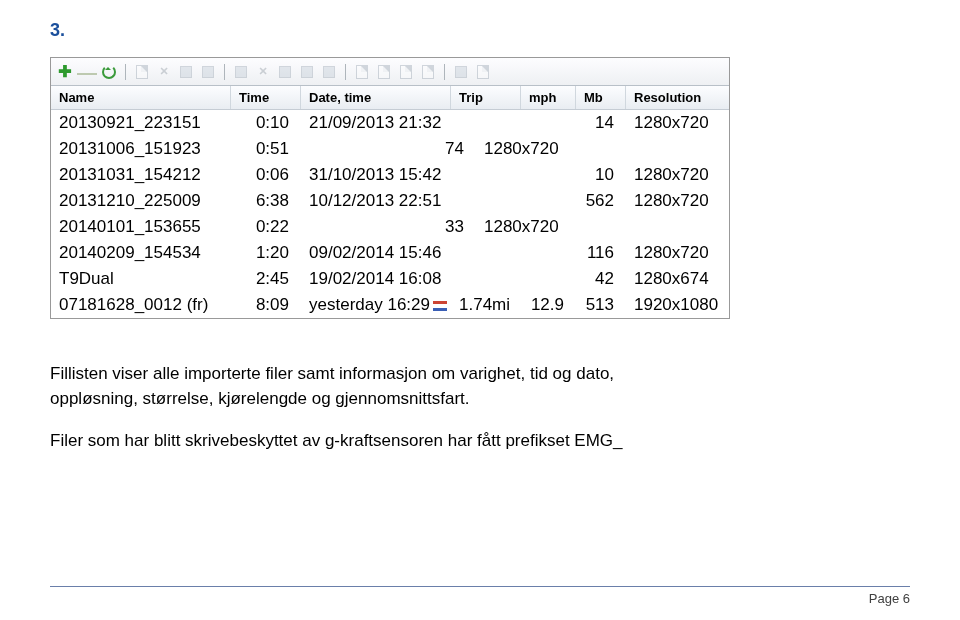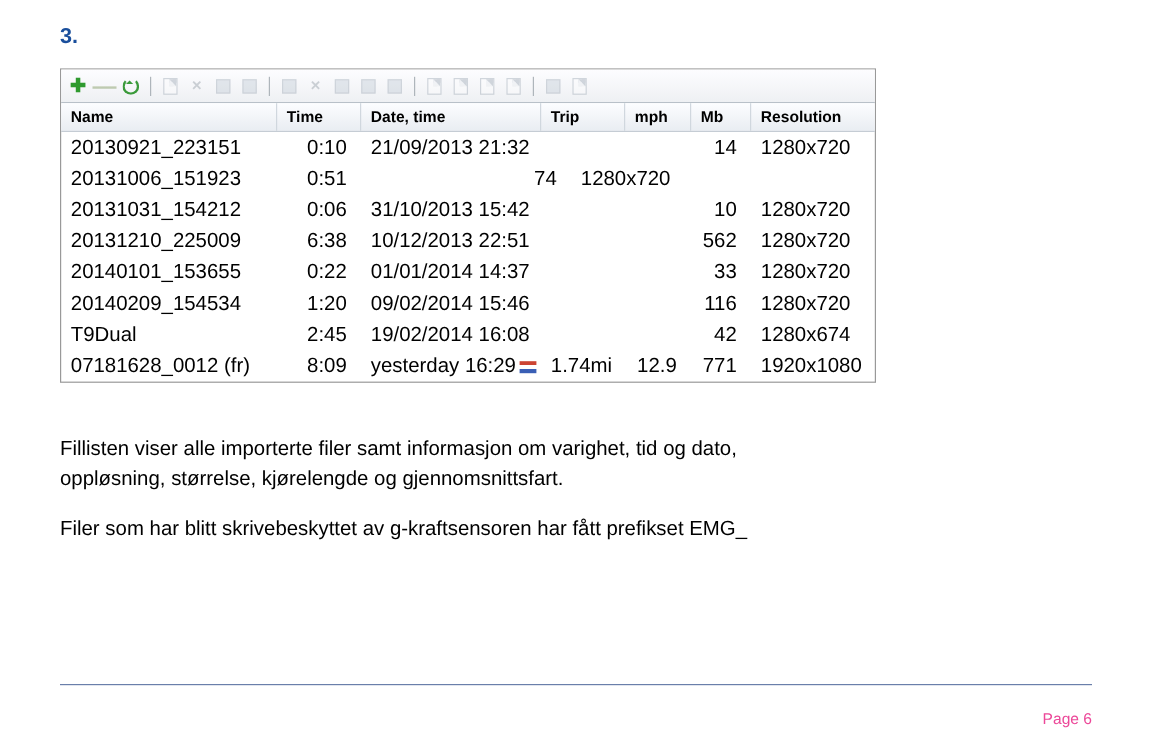--- a/index.html
+++ b/index.html
@@ -110,22 +110,22 @@
   }
   .body-text p { margin: 0 0 18px 0; }
   .footer {
     position: fixed;
     bottom: 14px;
     left: 50px;
     right: 50px;
     border-top: 1px solid #6a7faa;
     text-align: right;
     font-size: 13px;
-    color: #ec4899;
-    padding-top: 20px;
+    color: #404040;
+    padding-top: 4px;
   }
 </style>
 </head>
 <body>
 
 <div class="page">
   <div class="heading-num">3.</div>
 
   <div class="app-window">
     <div class="toolbar">
@@ -231,21 +231,20 @@
           <div class="c-time">6:38</div>
           <div class="c-date">10/12/2013 22:51</div>
           <div class="c-trip"></div>
           <div class="c-mph"></div>
           <div class="c-mb">562</div>
           <div class="c-res">1280x720</div>
         </div>
         <div class="row">
           <div class="c-name">20140101_153655</div>
           <div class="c-time">0:22</div>
-          <div class="c-date">01/01/2014 14:37</div>
           <div class="c-trip"></div>
           <div class="c-mph"></div>
           <div class="c-mb">33</div>
           <div class="c-res">1280x720</div>
         </div>
         <div class="row">
           <div class="c-name">20140209_154534</div>
           <div class="c-time">1:20</div>
           <div class="c-date">09/02/2014 15:46</div>
           <div class="c-trip"></div>
@@ -261,21 +260,21 @@
           <div class="c-mph"></div>
           <div class="c-mb">42</div>
           <div class="c-res">1280x674</div>
         </div>
         <div class="row">
           <div class="c-name">07181628_0012 (fr)</div>
           <div class="c-time">8:09</div>
           <div class="c-date">yesterday 16:29<span class="flag"></span></div>
           <div class="c-trip">1.74mi</div>
           <div class="c-mph">12.9</div>
-          <div class="c-mb">771</div>
+          <div class="c-mb">513</div>
           <div class="c-res">1920x1080</div>
         </div>
       </div>
   </div>
 
   <div class="body-text">
     <p>Fillisten viser alle importerte filer samt informasjon om varighet, tid og dato, oppløsning, størrelse, kjørelengde og gjennomsnittsfart.</p>
     <p>Filer som har blitt skrivebeskyttet av g-kraftsensoren har fått prefikset EMG_</p>
   </div>
 </div>

